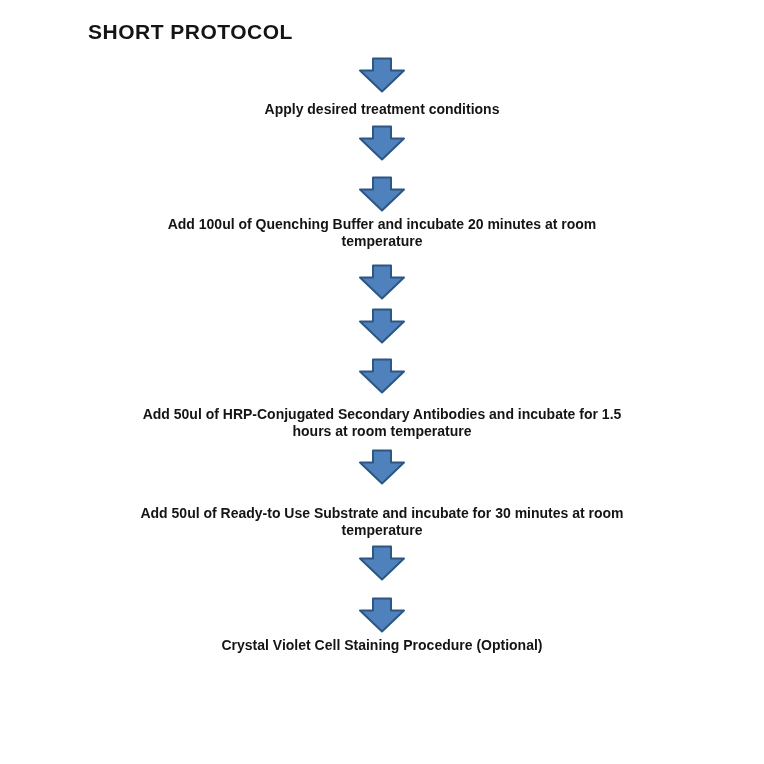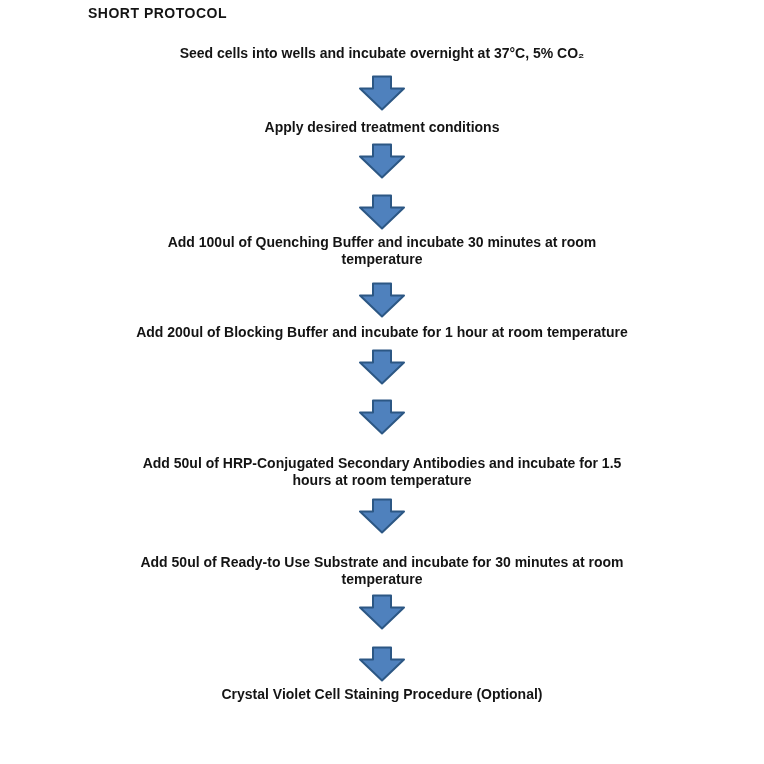--- a/index.html
+++ b/index.html
@@ -16,22 +16,22 @@
     overflow: hidden;
   }
   .flow {
     display: flex;
     flex-direction: column;
     align-items: center;
     width: 100%;
   }
   .title {
     align-self: flex-start;
-    margin: 1px 0 0 88px;
-    font-size: 14px;
+    margin: 20px 0 0 88px;
+    font-size: 21px;
     font-weight: bold;
     letter-spacing: 0.5px;
     line-height: 24px;
     color: var(--text, #141414);
   }
   .step {
     font-size: 14px;
     font-weight: bold;
     color: var(--text, #141414);
     text-align: center;
@@ -53,56 +53,54 @@
   }
 </style>
 </head>
 <body>
 
 <div class="canvas">
   <div class="flow">
 
     <div class="title">SHORT PROTOCOL</div>
 
-    <div class="step" style="margin-top:20px">Seed cells into wells and incubate overnight at 37°C, 5% CO₂</div>
 
     <svg class="arrow" style="margin-top:13px" viewBox="0 0 48 36" aria-hidden="true">
         <path d="M15 1.5 H33 V13.5 H46 L24 34.5 L2 13.5 H15 Z"></path>
       </svg>
 
     <div class="step" style="margin-top:8px">Apply desired treatment conditions</div>
 
     <svg class="arrow" style="margin-top:7px" viewBox="0 0 48 36" aria-hidden="true">
         <path d="M15 1.5 H33 V13.5 H46 L24 34.5 L2 13.5 H15 Z"></path>
       </svg>
 
 
     <svg class="arrow" style="margin-top:15px" viewBox="0 0 48 36" aria-hidden="true">
         <path d="M15 1.5 H33 V13.5 H46 L24 34.5 L2 13.5 H15 Z"></path>
       </svg>
 
-    <div class="step" style="margin-top:4px">Add 100ul of Quenching Buffer and incubate 30 minutes at room
+    <div class="step" style="margin-top:4px">Add 100ul of Quenching Buffer and incubate 20 minutes at room
 temperature</div>
 
     <svg class="arrow" style="margin-top:14px" viewBox="0 0 48 36" aria-hidden="true">
         <path d="M15 1.5 H33 V13.5 H46 L24 34.5 L2 13.5 H15 Z"></path>
       </svg>
 
-    <div class="step" style="margin-top:6px">Add 200ul of Blocking Buffer and incubate for 1 hour at room temperature</div>
 
     <svg class="arrow" style="margin-top:8px" viewBox="0 0 48 36" aria-hidden="true">
         <path d="M15 1.5 H33 V13.5 H46 L24 34.5 L2 13.5 H15 Z"></path>
       </svg>
 
 
     <svg class="arrow" style="margin-top:14px" viewBox="0 0 48 36" aria-hidden="true">
         <path d="M15 1.5 H33 V13.5 H46 L24 34.5 L2 13.5 H15 Z"></path>
       </svg>
 
-    <div class="step" style="margin-top:20px">Add 50ul of HRP-Conjugated Secondary Antibodies and incubate for 1.5
+    <div class="step" style="margin-top:12px">Add 50ul of HRP-Conjugated Secondary Antibodies and incubate for 1.5
 hours at room temperature</div>
 
     <svg class="arrow" style="margin-top:9px" viewBox="0 0 48 36" aria-hidden="true">
         <path d="M15 1.5 H33 V13.5 H46 L24 34.5 L2 13.5 H15 Z"></path>
       </svg>
 
     <div class="step" style="margin-top:20px">Add 50ul of Ready-to Use Substrate and incubate for 30 minutes at room
 temperature</div>
 
     <svg class="arrow" style="margin-top:6px" viewBox="0 0 48 36" aria-hidden="true">

